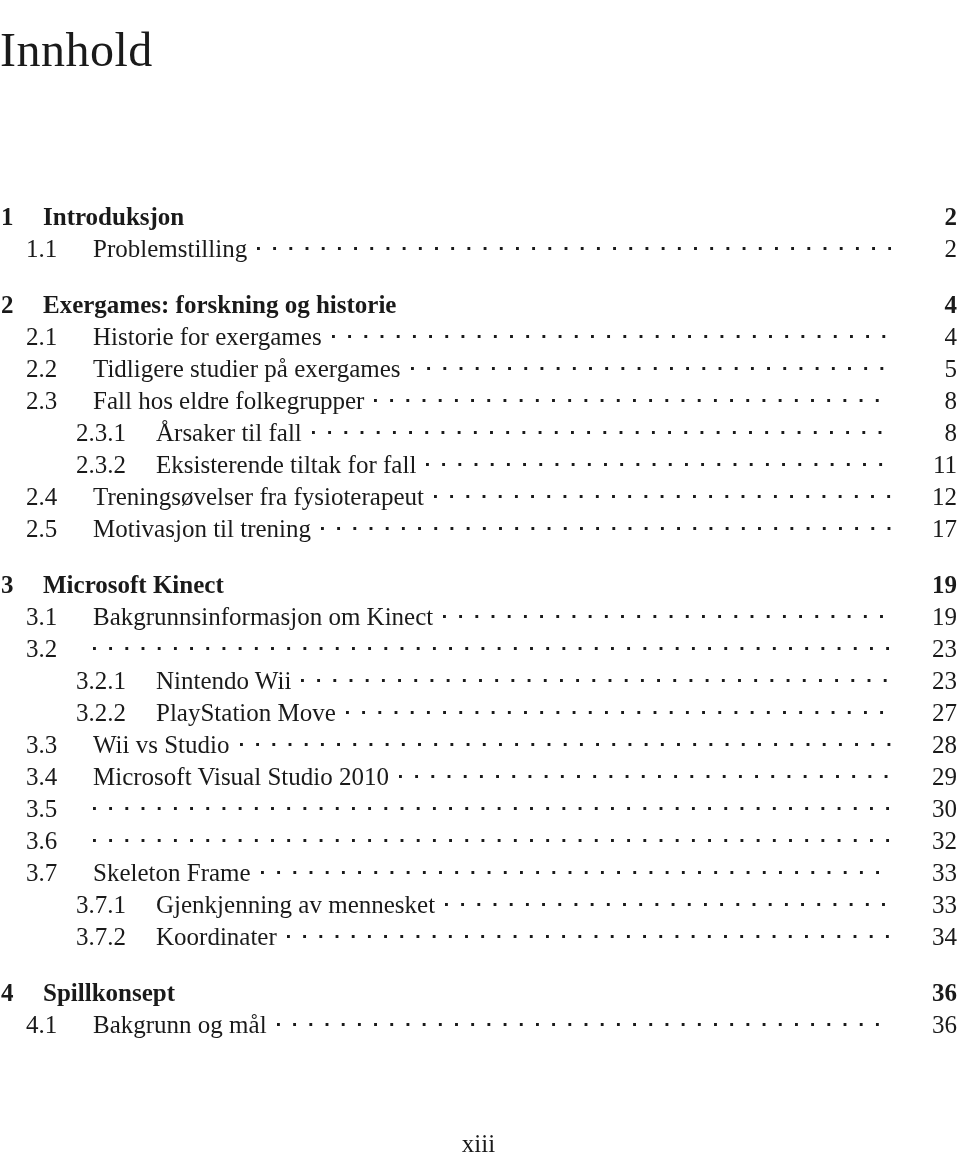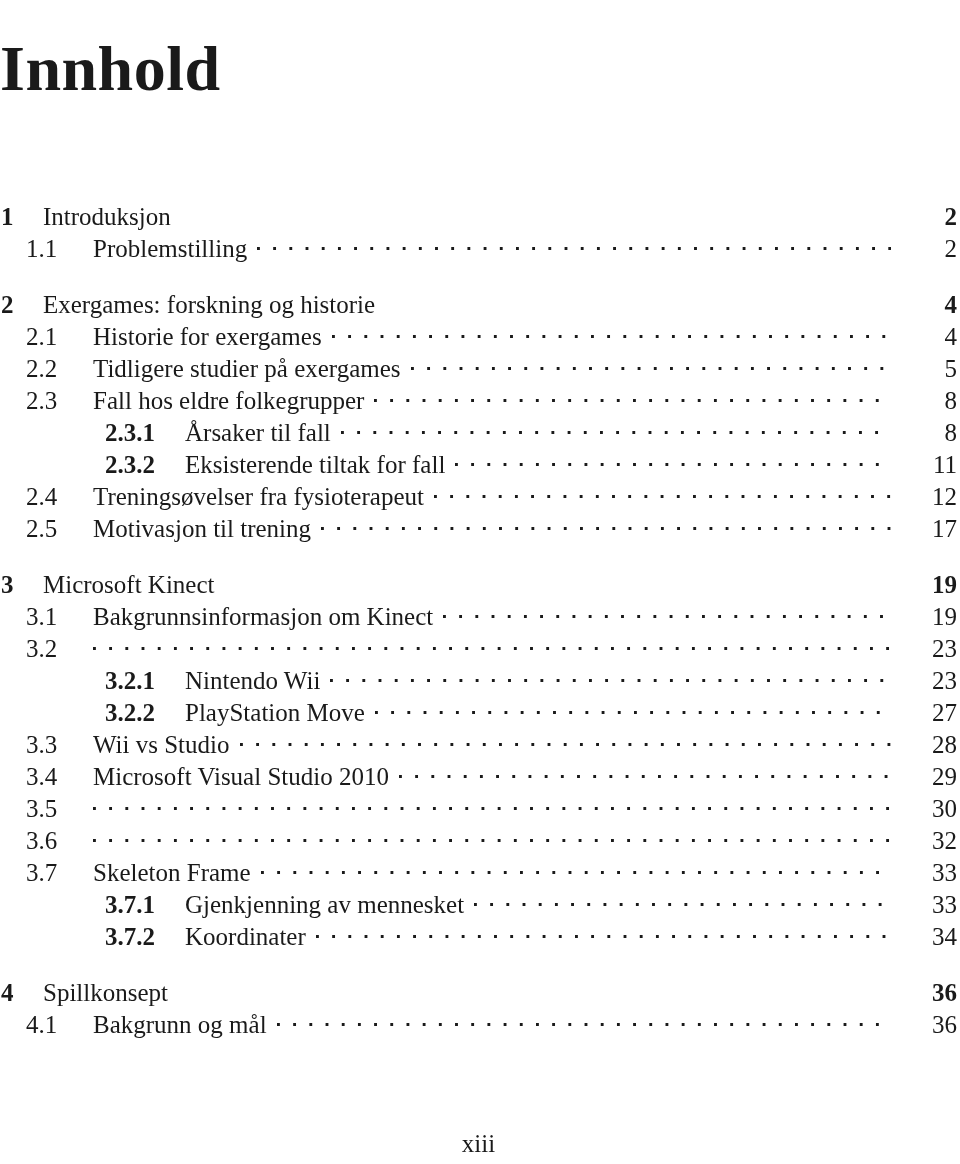--- a/index.html
+++ b/index.html
@@ -22,22 +22,22 @@
     top: 0;
     width: 960px;
     height: 1164px;
   }
 
   
   #toc-title {
     position: absolute;
     left: 0px;
     top: -6px;
-    font-size: 64px;
-    font-weight: bold;
+    font-size: 48px;
+    font-weight: normal;
     letter-spacing: 0.5px;
     line-height: 1;
     color: #1a1a1a;
     white-space: nowrap;
   }
 
   
   #toc-list {
     position: absolute;
     left: 0px;
@@ -75,29 +75,29 @@
     padding-left: 1px;
     font-weight: bold;
   }
   .level-section .num {
     width: 67px;
     margin-left: 26px;
     font-weight: normal;
   }
   .level-subsection .num {
     width: 80px;
-    margin-left: 105px;
-    font-weight: bold;
+    margin-left: 76px;
+    font-weight: normal;
   }
 
   .label {
     flex: 0 0 auto;
     padding-right: 10px;
   }
-  .level-chapter .label { font-weight: normal; }
+  .level-chapter .label { font-weight: bold; }
   .level-section .label,
   .level-subsection .label { font-weight: normal; }
 
   
   .leader {
     flex: 1 1 auto;
     position: relative;
     height: 1em;
     overflow: hidden;
   }

